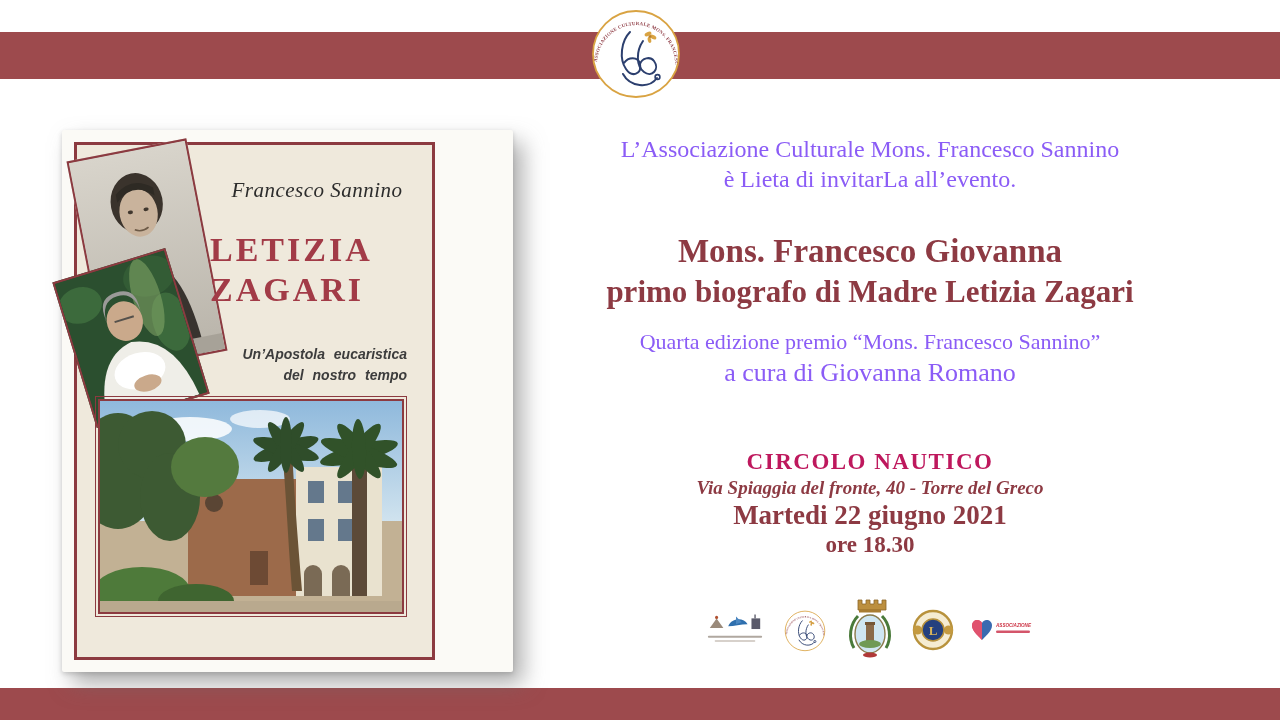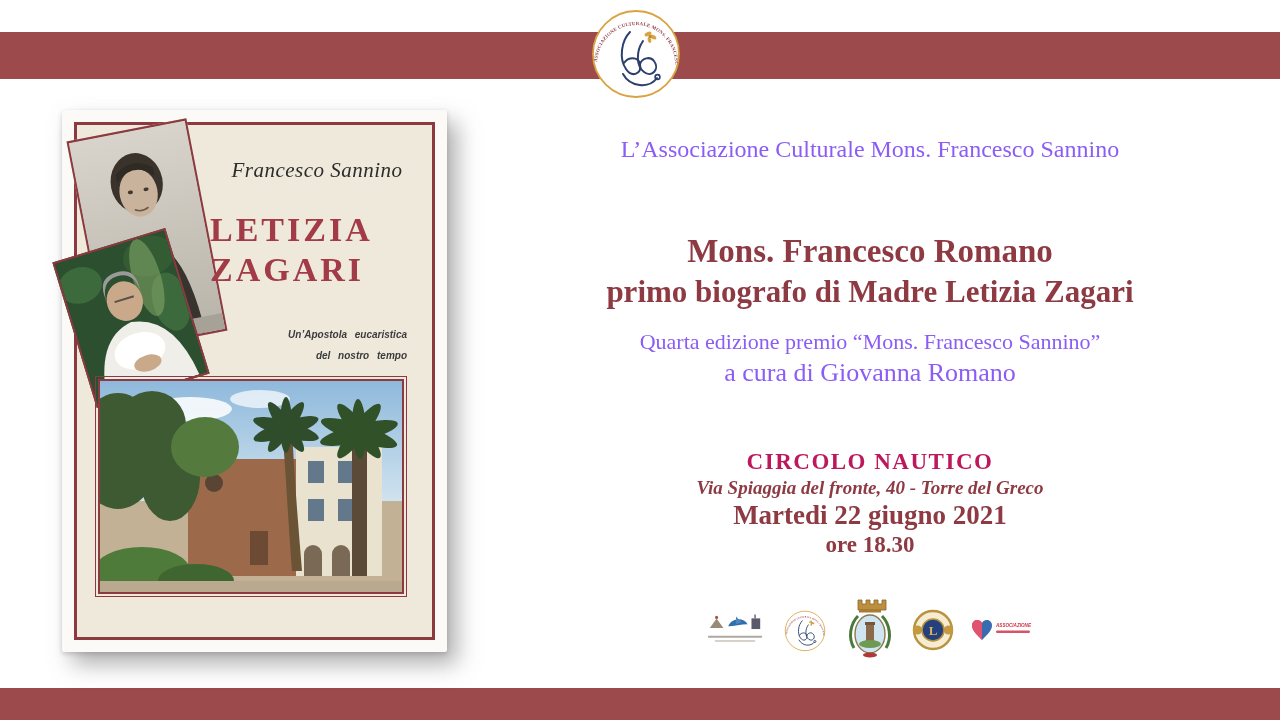--- a/index.html
+++ b/index.html
@@ -7,21 +7,21 @@
     position:relative;width:1280px;height:720px;background:#ffffff;
     overflow:hidden;font-family:"Liberation Serif","DejaVu Serif",serif;
   }
   .band{position:absolute;left:0;width:1280px;background:#9d4a4d;}
   .band-top{top:32px;height:47px;}
   .band-bottom{top:688px;height:32px;}
   .top-logo{position:absolute;left:586px;top:2px;width:100px;height:100px;}
 
   
   .book{
-    position:absolute;left:62px;top:110px;width:385px;height:542px;
+    position:absolute;left:62px;top:130px;width:451px;height:542px;
     background:#fbfaf6;border-radius:2px;
     box-shadow:10px 12px 22px rgba(110,110,110,.55),0 2px 5px rgba(0,0,0,.18);
   }
   .book .frame{
     position:absolute;left:12px;top:12px;width:355px;height:512px;
     border:3px solid #8c3a40;background:#efe9dc;
   }
   .photo-bw{
     position:absolute;left:24px;top:18px;width:118px;height:212px;
     border:2px solid #8c3a40;transform:rotate(-11deg);transform-origin:center;
@@ -37,21 +37,21 @@
     font-style:italic;font-size:21px;color:#2c2c2c;letter-spacing:.5px;
   }
   .cover-title{
     position:absolute;left:148px;top:100px;width:232px;text-align:left;
     font-size:34px;line-height:40px;font-weight:700;color:#a23b47;
     letter-spacing:3px;
   }
   .cover-sub{
     position:absolute;left:118px;top:214px;width:227px;text-align:right;
     font-family:"Liberation Sans","DejaVu Sans",sans-serif;
-    font-style:italic;font-weight:700;font-size:10px;line-height:21px;
+    font-style:italic;font-weight:700;font-size:14px;line-height:21px;
     color:#3c3c3c;word-spacing:5px;
   }
   .photo-building{
     position:absolute;left:36px;top:269px;width:302px;height:211px;
     border:2px solid #8c3a40;outline:1px solid #8c3a40;outline-offset:2px;
     overflow:hidden;background:#9fc3e0;
   }
 
   
   .col-line{position:absolute;left:500px;width:740px;text-align:center;color:#8b5cf6;}
@@ -206,21 +206,22 @@
           <ellipse cx="259" cy="48" rx="30" ry="7" transform="rotate(88 259 48)"></ellipse>
         </g>
         <ellipse cx="42" cy="190" rx="48" ry="24" fill="#4e7a3a"></ellipse>
         <ellipse cx="96" cy="200" rx="38" ry="17" fill="#3f6530"></ellipse>
         <rect x="0" y="200" width="302" height="11" fill="#b9a98e"></rect>
       </svg>
     </div>
   </div>
 
   <div class="col-line inv1">L’Associazione Culturale Mons. Francesco Sannino</div>
-  <div class="col-line title1">Mons. Francesco Romano</div>
+  <div class="col-line inv2">è Lieta di invitarLa all’evento.</div>
+  <div class="col-line title1">Mons. Francesco Giovanna</div>
   <div class="col-line title2">primo biografo di Madre Letizia Zagari</div>
   <div class="col-line edition">Quarta edizione premio “Mons. Francesco Sannino”</div>
   <div class="col-line curator">a cura di Giovanna Romano</div>
   <div class="col-line venue">CIRCOLO NAUTICO</div>
   <div class="col-line address">Via Spiaggia del fronte, 40 - Torre del Greco</div>
   <div class="col-line eventdate">Martedi 22 giugno 2021</div>
   <div class="col-line eventtime">ore 18.30</div>
 
   <div class="footer-logos">
 

